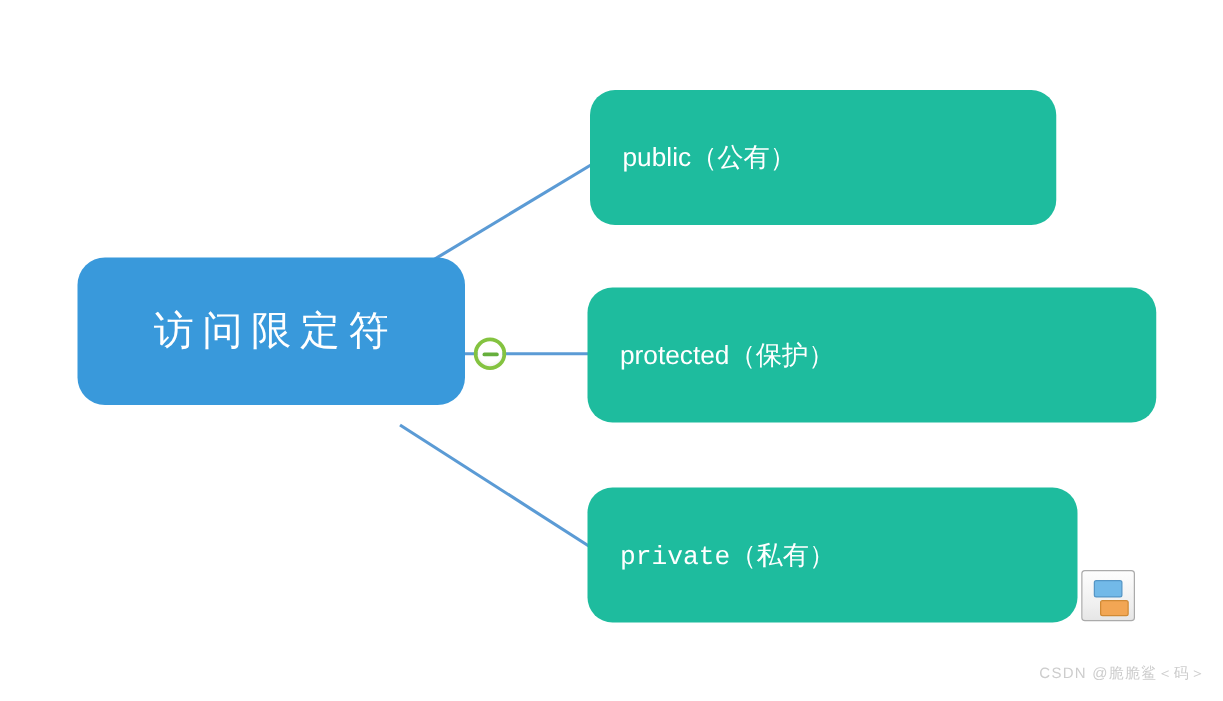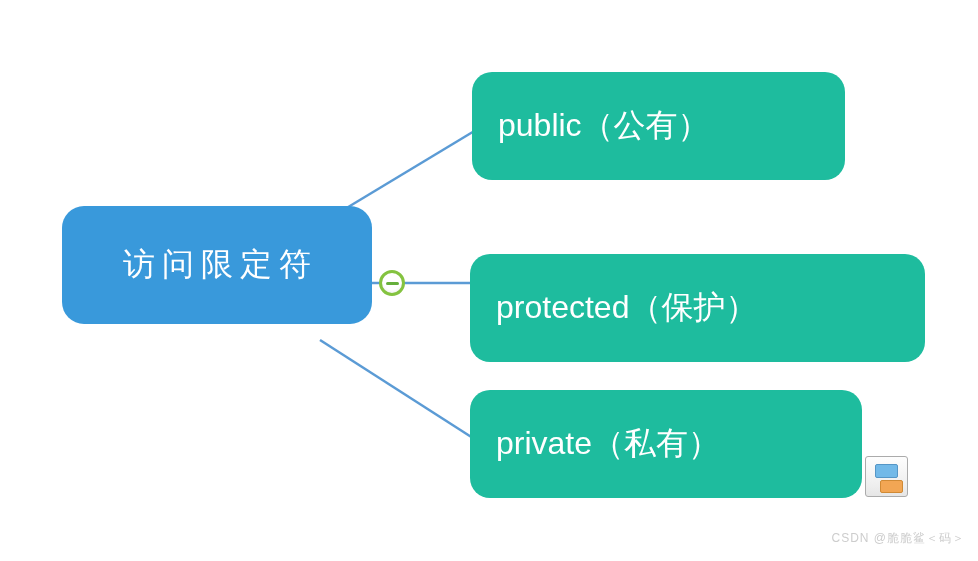--- a/index.html
+++ b/index.html
@@ -31,26 +31,26 @@
     background: #3999DB;
     border-radius: 22px;
     font-size: 32px;
     letter-spacing: 7px;
     justify-content: center;
     padding-left: 7px; 
   }
   .branch-node {
     background: #1EBC9E;
     border-radius: 20px;
-    font-size: 32px;
+    font-size: 21px;
     padding-left: 26px;
   }
   .branch-public    { left: 472px; top: 72px;  width: 373px; height: 108px; }
-  .branch-protected { left: 470px; top: 230px; width: 455px; height: 108px; margin-top: 24px; }
-  .branch-private   { left: 470px; top: 390px; width: 392px; height: 108px; }
+  .branch-protected { left: 470px; top: 230px; width: 455px; height: 108px; }
+  .branch-private   { left: 470px; top: 390px; width: 392px; height: 108px; font-family: Liberation Mono, monospace; }
 
   .collapse-btn {
     position: absolute;
     left: 379px; top: 270px;
     width: 26px; height: 26px;
     box-sizing: border-box;
     border: 3px solid #84C340;
     border-radius: 50%;
     background: radial-gradient(circle at 50% 40%, #ffffff 55%, #e4e4e4 100%);
     z-index: 3;

